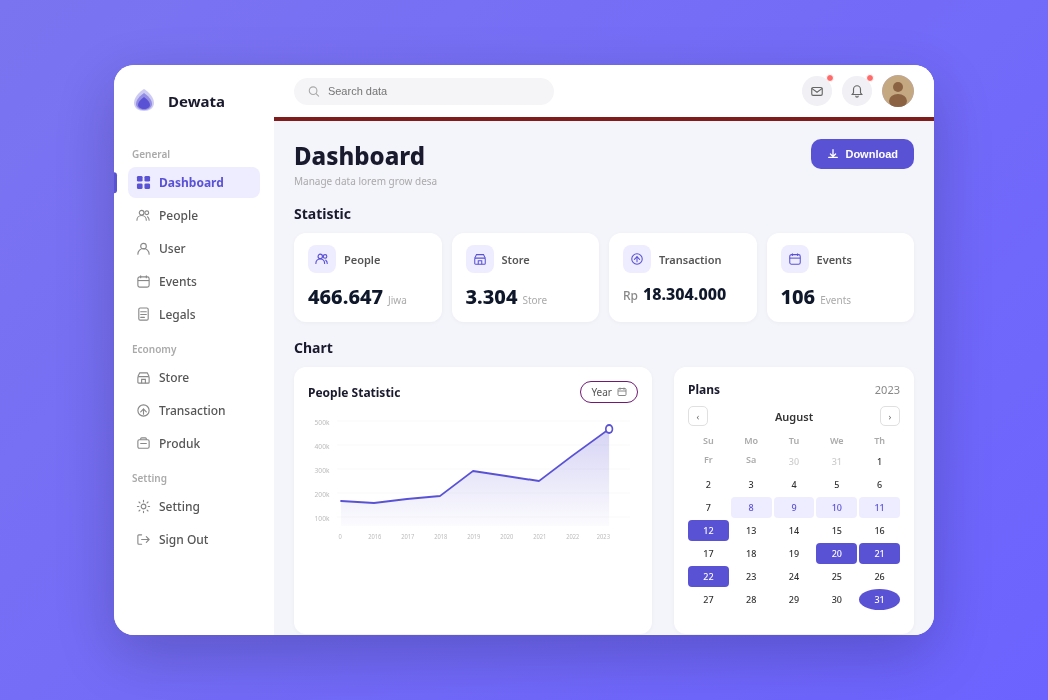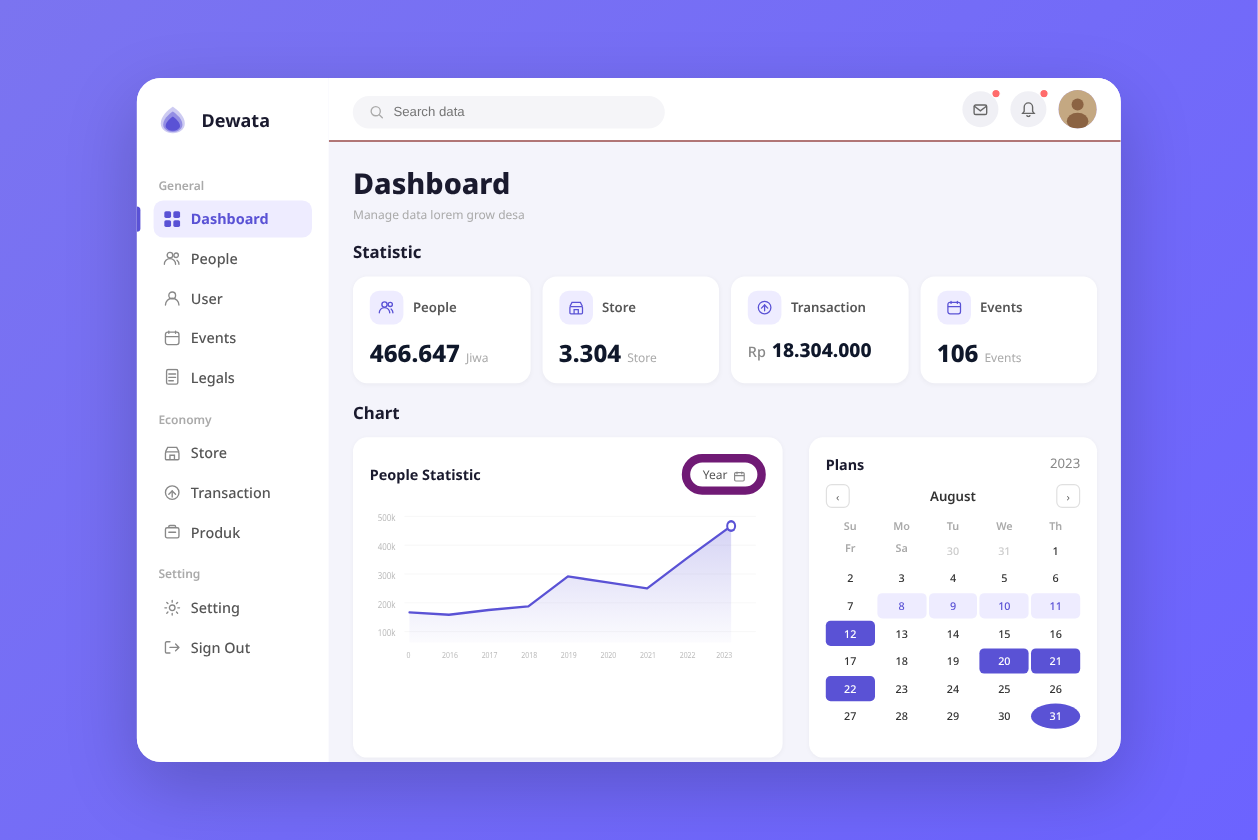--- a/index.html
+++ b/index.html
@@ -104,23 +104,23 @@
       display: flex;
       flex-direction: column;
       overflow: hidden;
       background: #f4f4fb;
     }
     
     .topbar {
       background: #fff;
       padding: 10px 20px;
       display: flex;
-      align-items: flex-end;
+      align-items: center;
       gap: 12px;
-      border-bottom: 1px solid #7f1d1d;
+      border-bottom: 4px solid #7f1d1d;
     }
     .search-bar {
       flex: 1;
       max-width: 260px;
       display: flex;
       align-items: center;
       gap: 8px;
       background: #f5f5f8;
       border-radius: 20px;
       padding: 7px 14px;
@@ -310,23 +310,23 @@
       justify-content: space-between;
       margin-bottom: 8px;
     }
     .chart-card-title {
       font-size: 12px;
       font-weight: 700;
       color: #1a1a2e;
     }
     .year-filter {
       display: flex;
-      align-items: flex-end;
+      align-items: center;
       gap: 5px;
-      border: 7px solid #701a75;
+      border: 1px solid #701a75;
       border-radius: 20px;
       padding: 3px 10px;
       font-size: 10px;
       color: #555;
       cursor: pointer;
     }
     .year-filter svg {
       width: 10px;
       height: 10px;
     }
@@ -575,20 +575,27 @@
         </div>
       </div>
 
       <div class="content-body">
 
         <div class="page-header">
           <div>
             <div class="page-title">Dashboard</div>
             <div class="page-subtitle">Manage data lorem grow desa</div>
           </div>
+          <button class="download-btn">
+            <svg viewBox="0 0 14 14" fill="none" xmlns="http://www.w3.org/2000/svg">
+              <path d="M7 2v7M4 7l3 3 3-3" stroke="#fff" stroke-width="1.5" stroke-linecap="round" stroke-linejoin="round"></path>
+              <path d="M2 11h10" stroke="#fff" stroke-width="1.5" stroke-linecap="round"></path>
+            </svg>
+            <span>Download</span>
+          </button>
         </div>
 
         <div class="section-title">Statistic</div>
         <div class="stats-grid">
 
           <div class="stat-card">
             <div class="stat-card-header">
               <div class="stat-icon-wrap">
                 <svg viewBox="0 0 16 16" fill="none" xmlns="http://www.w3.org/2000/svg">
                   <circle cx="6" cy="5" r="2.5" stroke="#5a52d5" stroke-width="1.3"></circle>

